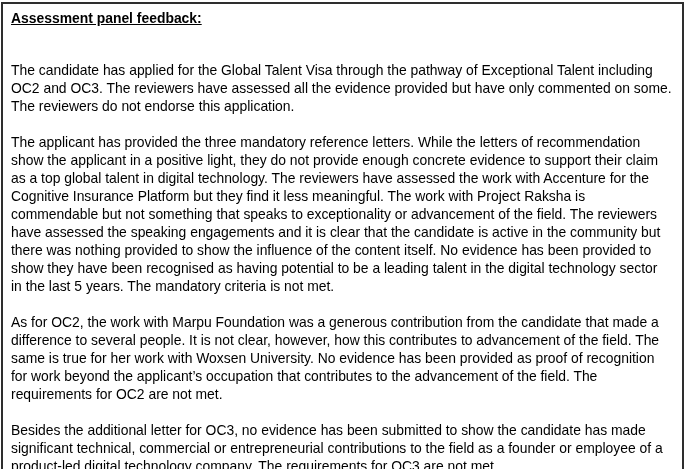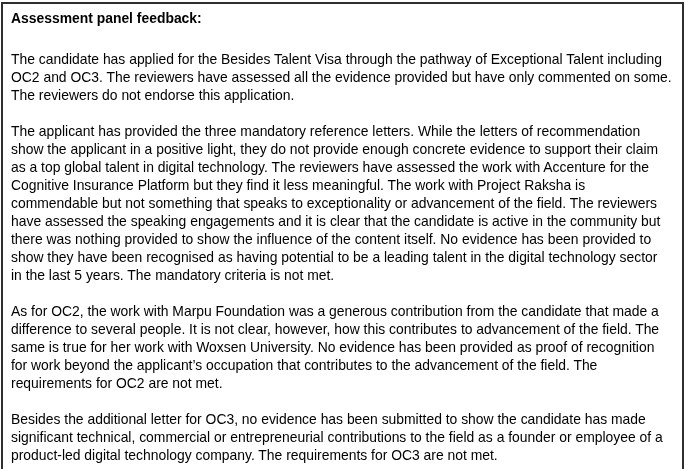--- a/index.html
+++ b/index.html
@@ -23,34 +23,35 @@
     height: 480px; 
     border: 2px solid #2e2e2e;
     border-bottom: none;
     background: #ffffff;
     padding: 5px 10px 0 8px;
     font-size: 13.9px;
     line-height: 18px;
   }
   .panel-heading {
     font-weight: bold;
-    margin: 0 0 23px 0;
+    margin: 0 0 34px 0;
+    text-decoration: underline;
   }
   .para {
     margin: 0 0 18px 0;
     text-align: left;
   }
 </style>
 </head>
 <body>
 
 <div class="panel">
   <div class="panel-heading">Assessment panel feedback:</div>
 
-  <p class="para">The candidate has applied for the Besides Talent Visa through the pathway of Exceptional Talent including OC2 and OC3. The reviewers have assessed all the evidence provided but have only commented on some. The reviewers do not endorse this application.</p>
+  <p class="para">The candidate has applied for the Global Talent Visa through the pathway of Exceptional Talent including OC2 and OC3. The reviewers have assessed all the evidence provided but have only commented on some. The reviewers do not endorse this application.</p>
 
   <p class="para">The applicant has provided the three mandatory reference letters. While the letters of recommendation show the applicant in a positive light, they do not provide enough concrete evidence to support their claim as a top global talent in digital technology. The reviewers have assessed the work with Accenture for the Cognitive Insurance Platform but they find it less meaningful. The work with Project Raksha is commendable but not something that speaks to exceptionality or advancement of the field. The reviewers have assessed the speaking engagements and it is clear that the candidate is active in the community but there was nothing provided to show the influence of the content itself. No evidence has been provided to show they have been recognised as having potential to be a leading talent in the digital technology sector in the last 5 years. The mandatory criteria is not met.</p>
 
   <p class="para">As for OC2, the work with Marpu Foundation was a generous contribution from the candidate that made a difference to several people. It is not clear, however, how this contributes to advancement of the field. The same is true for her work with Woxsen University. No evidence has been provided as proof of recognition for work beyond the applicant’s occupation that contributes to the advancement of the field. The requirements for OC2 are not met.</p>
 
   <p class="para">Besides the additional letter for OC3, no evidence has been submitted to show the candidate has made significant technical, commercial or entrepreneurial contributions to the field as a founder or employee of a product-led digital technology company. The requirements for OC3 are not met.</p>
 
 </div>
 
 </body></html>

